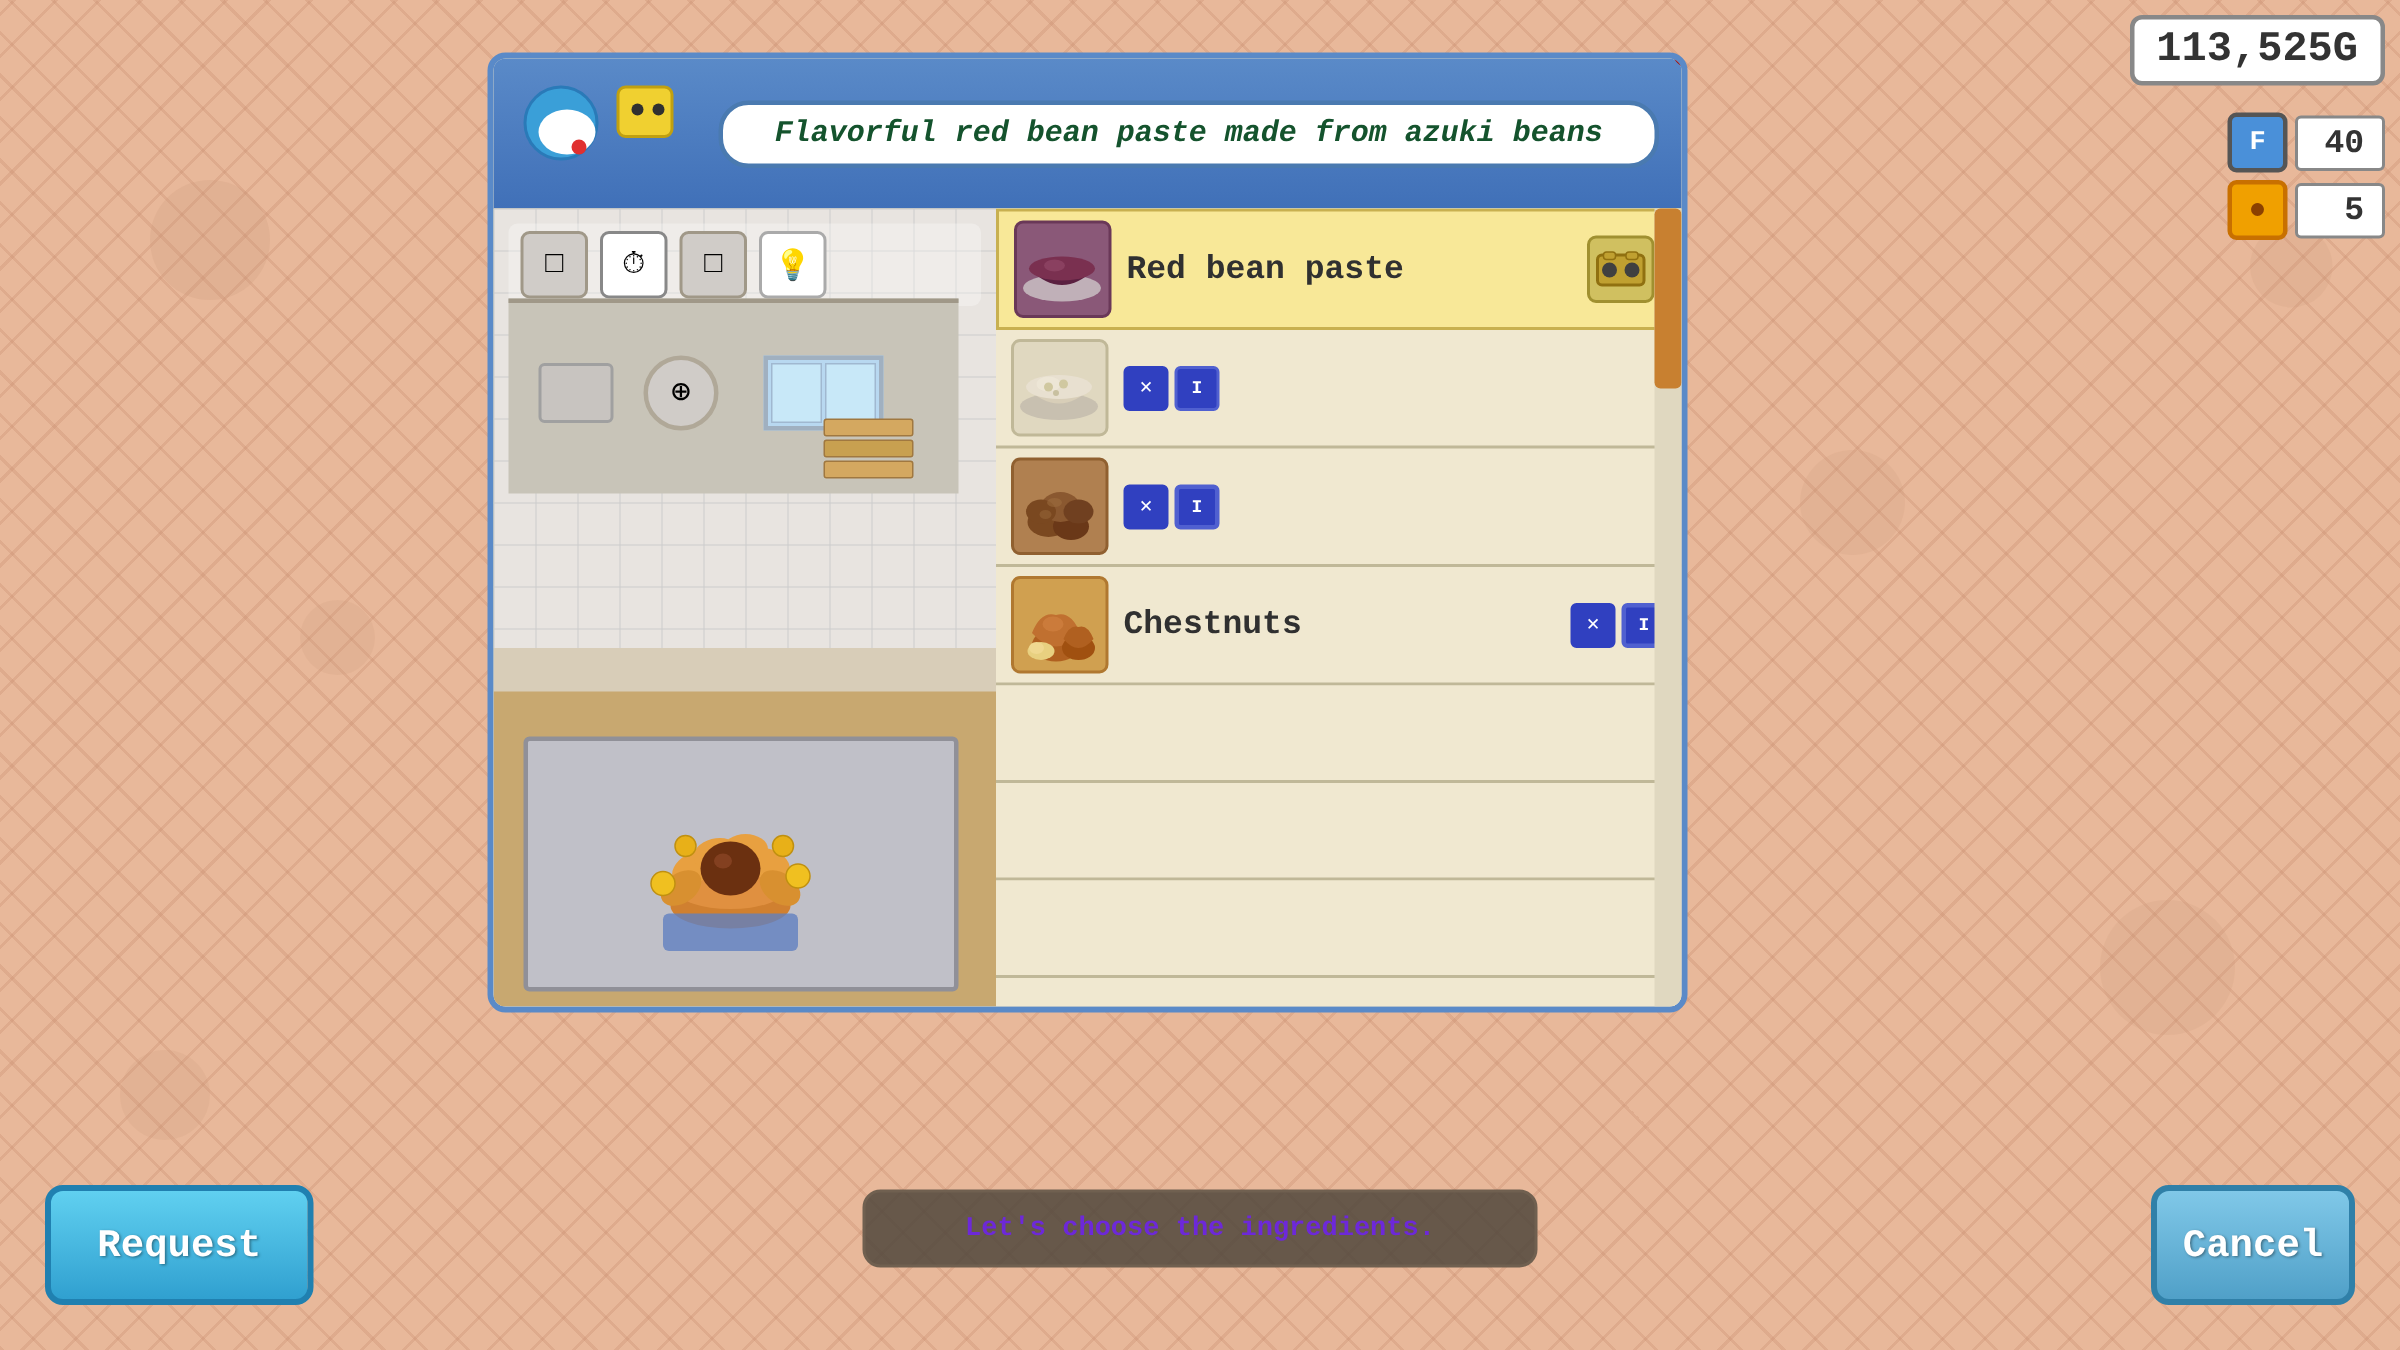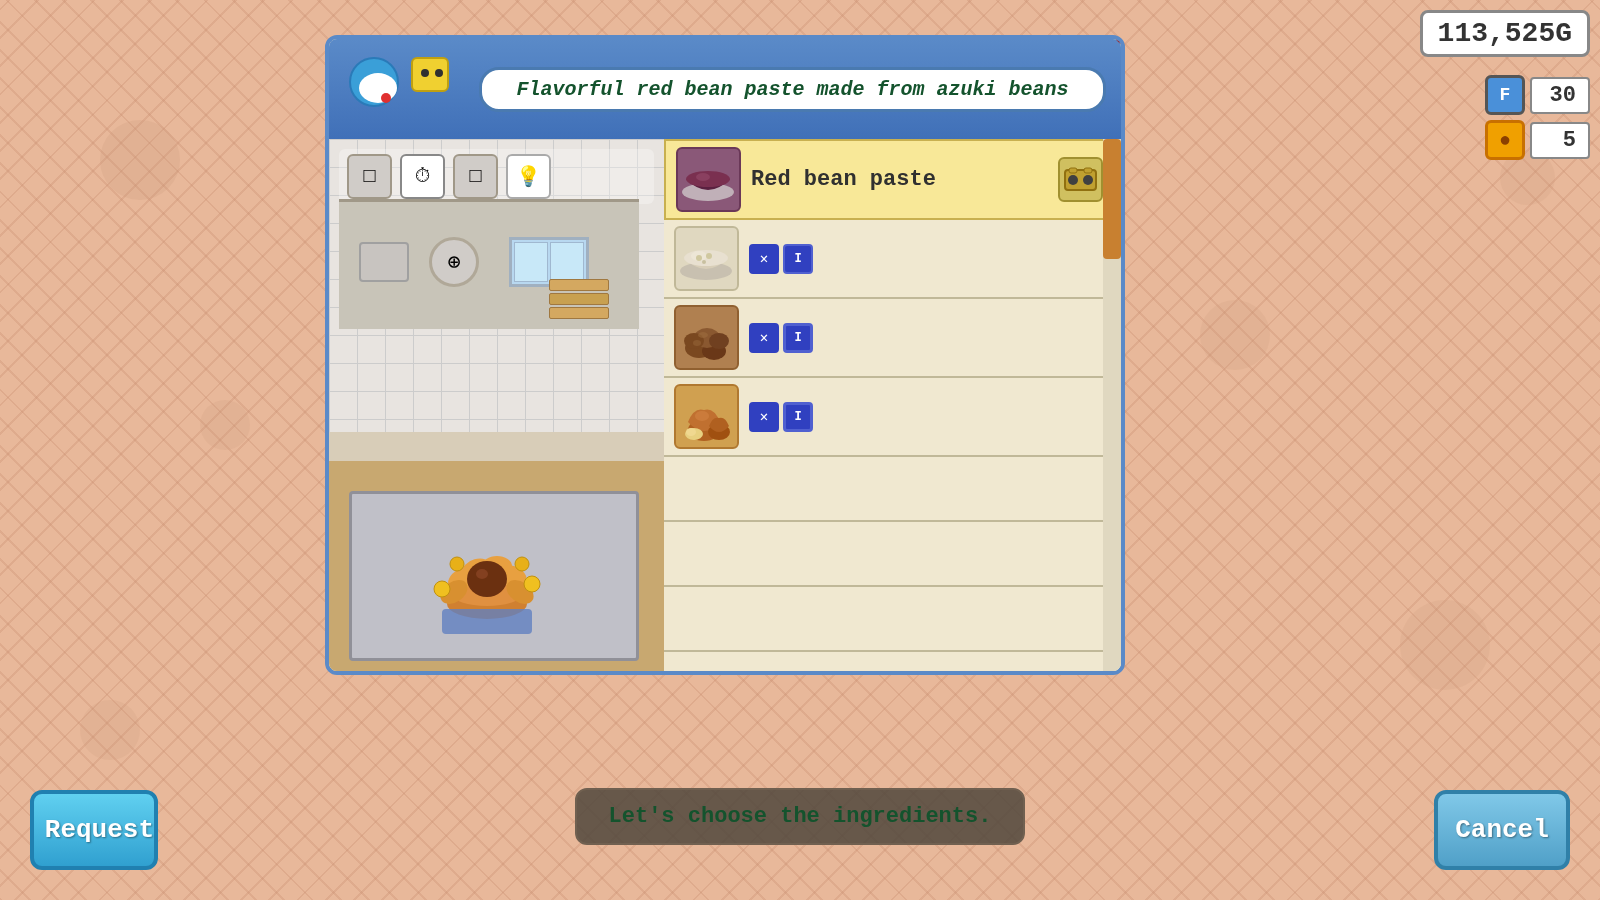--- a/index.html
+++ b/index.html
@@ -456,33 +456,33 @@
       height: 120px;
       background: #c88030;
       border-radius: 4px;
     }
 
     
     .request-btn {
       position: absolute;
       bottom: 30px;
       left: 30px;
-      width: 128px;
+      width: 179px;
       height: 80px;
       background: linear-gradient(to bottom, #60d0f0, #30a0d0);
       border: 4px solid #2080b0;
       border-radius: 12px;
       font-size: 26px;
       font-weight: bold;
       color: white;
       text-shadow: 1px 1px 2px rgba(0,0,0,0.4);
       cursor: pointer;
       display: flex;
       align-items: center;
-      justify-content: flex-end;
+      justify-content: center;
     }
 
     .cancel-btn {
       position: absolute;
       bottom: 30px;
       right: 30px;
       width: 136px;
       height: 80px;
       background: linear-gradient(to bottom, #80c8e8, #50a0c8);
       border: 4px solid #3080a8;
@@ -506,23 +506,23 @@
       width: 450px;
       background: rgba(80, 70, 60, 0.85);
       border: 2px solid #706050;
       border-radius: 12px;
       padding: 14px 25px;
       text-align: center;
       z-index: 50;
     }
 
     .message-text {
-      font-size: 22px;
-      font-weight: bold;
-      color: #14532d;
+      font-size: 18px;
+      font-weight: bold;
+      color: #6d28d9;
     }
 
     
     .empty-row {
       height: 65px;
       border-bottom: 2px solid #c0b898;
       background: #f0e8d0;
     }
 
     
@@ -583,21 +583,21 @@
 
 <div class="currency-display">
   <span>113,525G</span>
 </div>
 
 <div class="stats-panel">
   <div class="stat-row">
     <div class="stat-badge f-badge">
       <span>F</span>
     </div>
-    <div class="stat-value-bar">30</div>
+    <div class="stat-value-bar">40</div>
   </div>
   <div class="stat-row">
     <div class="stat-badge coin-badge">
       <span style="font-size:20px;">●</span>
     </div>
     <div class="stat-value-bar">5</div>
   </div>
 </div>
 
 <div class="main-dialog">
@@ -771,20 +771,21 @@
               <path d="M9 30 Q25 48 41 30 Q35 15 25 18 Q15 15 9 30Z" fill="#c07030"></path>
               <ellipse cx="23" cy="24" rx="7" ry="5" fill="#d08040" opacity="0.7"></ellipse>
 
               <ellipse cx="40" cy="40" rx="11" ry="8" fill="#a05010"></ellipse>
               <path d="M30 34 Q40 46 50 34 Q46 24 40 26 Q34 24 30 34Z" fill="#b06020"></path>
 
               <ellipse cx="15" cy="42" rx="9" ry="6" fill="#e8d080"></ellipse>
               <ellipse cx="12" cy="40" rx="5" ry="4" fill="#f0d890"></ellipse>
             </svg>
           </div>
+          <span class="ingredient-name">Chestnuts</span>
           <div class="ingredient-actions">
             <div class="action-btn multiply">✕</div>
             <div class="action-btn info" style="background:#3040c0;color:white;font-size:12px;font-weight:bold;border-color:#5060d0;border-width:3px;">I</div>
           </div>
         </div>
 
         <div class="empty-row"></div>
         <div class="empty-row"></div>
         <div class="empty-row"></div>
 

